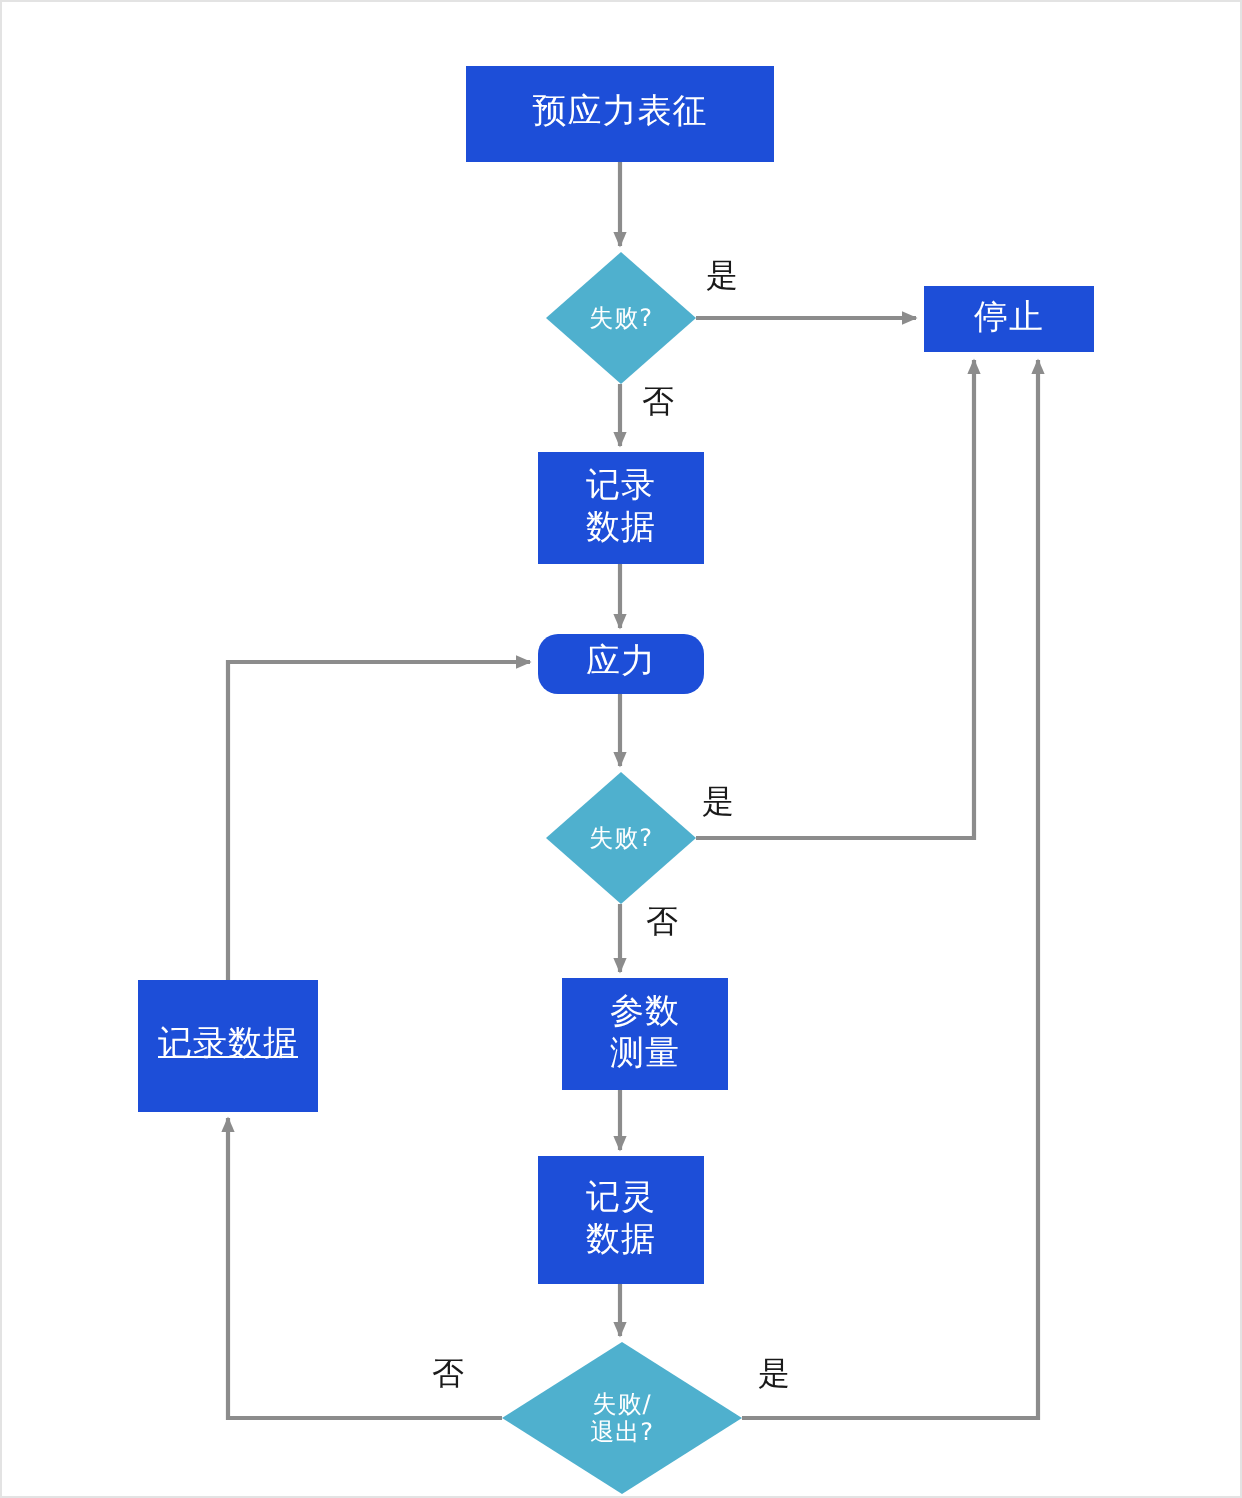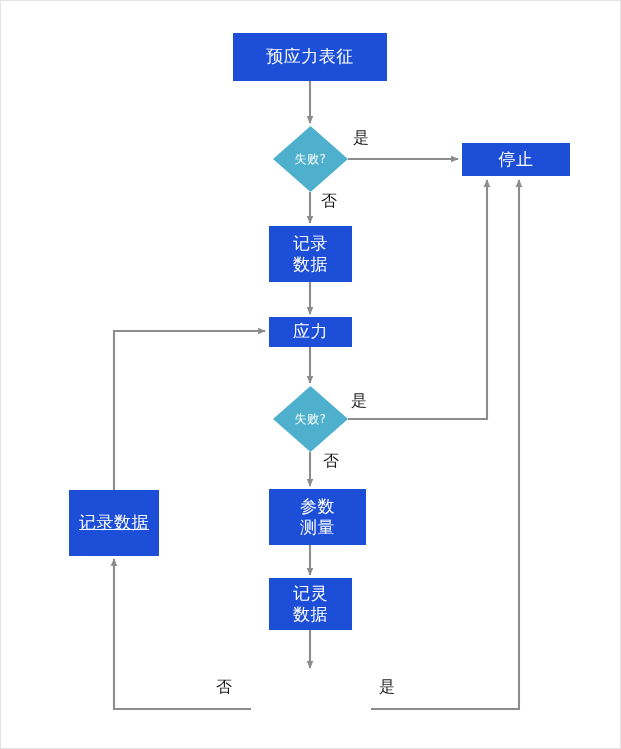--- a/index.html
+++ b/index.html
@@ -92,54 +92,61 @@
     <span>预应力表征</span>
   </div>
 
   <div class="diamond-wrap" style="left:272px;top:125px;width:75px;height:66px;">
     <svg width="75" height="66" viewBox="0 0 75 66" xmlns="http://www.w3.org/2000/svg">
       <polygon points="37.5,0 75,33 37.5,66 0,33" fill="#4fb0ce"></polygon>
     </svg>
     <div class="diamond-label">失败?</div>
   </div>
 
-  <div class="node rect" style="left:461px;top:142px;width:108px;height:33px;">
+  <div class="node rect" style="left:461px;top:142px;width:85px;height:33px;">
     <span>停止</span>
   </div>
 
   <div class="node rect" style="left:268px;top:225px;width:83px;height:56px;white-space:pre-line;text-align:right;">
     <span style="white-space:pre-line;">记录
 数据</span>
   </div>
 
-  <div class="node rect" style="left:268px;top:316px;width:83px;height:30px;">
+  <div class="node rect" style="left:268px;top:316px;width:83px;height:30px;border-radius:10px;">
     <span>应力</span>
   </div>
 
   <div class="diamond-wrap" style="left:272px;top:385px;width:75px;height:66px;">
     <svg width="75" height="66" viewBox="0 0 75 66" xmlns="http://www.w3.org/2000/svg">
       <polygon points="37.5,0 75,33 37.5,66 0,33" fill="#4fb0ce"></polygon>
     </svg>
     <div class="diamond-label">失败?</div>
   </div>
 
-  <div class="node rect" style="left:268px;top:488px;width:97px;height:56px;white-space:pre-line;">
+  <div class="node rect" style="left:280px;top:488px;width:83px;height:56px;white-space:pre-line;">
     <span style="white-space:pre-line;">参数
 测量</span>
   </div>
 
-  <div class="node rect" style="left:268px;top:577px;width:83px;height:52px;white-space:pre-line;">
+  <div class="node rect" style="left:268px;top:577px;width:83px;height:64px;white-space:pre-line;">
     <span style="white-space:pre-line;">记灵
 数据</span>
   </div>
 
   <div class="node rect" style="left:68px;top:489px;width:90px;height:66px;text-decoration:underline;">
     <span>记录数据</span>
   </div>
 
+  <div class="diamond-wrap" style="left:250px;top:670px;width:120px;height:76px;">
+    <svg width="120" height="76" viewBox="0 0 120 76" xmlns="http://www.w3.org/2000/svg">
+      <polygon points="60,0 120,38 60,76 0,38" fill="#4fb0ce"></polygon>
+    </svg>
+    <div class="diamond-label" style="white-space:pre-line;">失败/
+退出?</div>
+  </div>
 
   <div class="edge-label" style="left:352px;top:127px;"><span>是</span></div>
 
   <div class="edge-label" style="left:320px;top:190px;"><span>否</span></div>
 
   <div class="edge-label" style="left:350px;top:390px;"><span>是</span></div>
 
   <div class="edge-label" style="left:322px;top:450px;"><span>否</span></div>
 
   <div class="edge-label" style="left:215px;top:676px;"><span>否</span></div>

